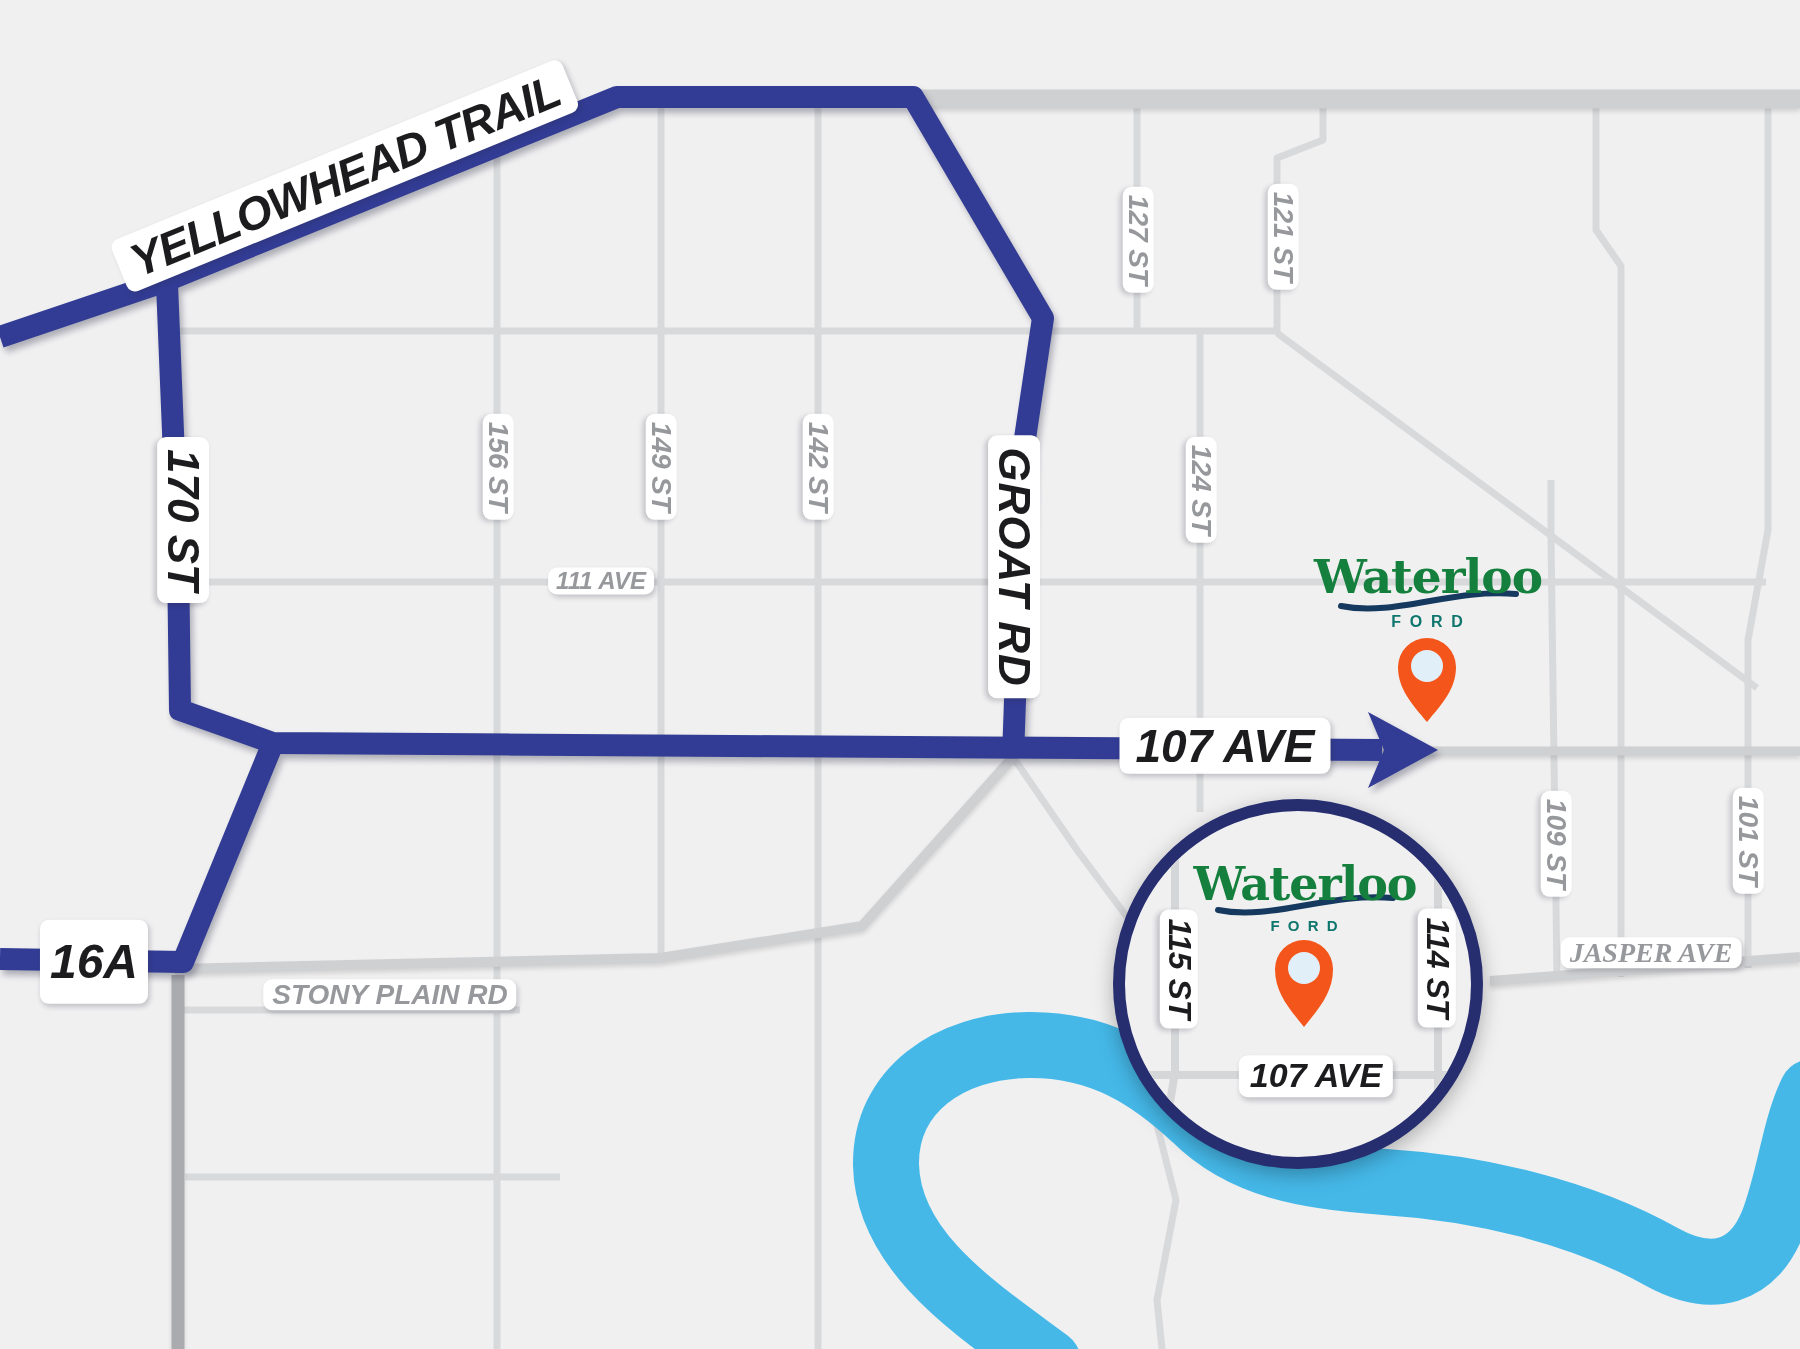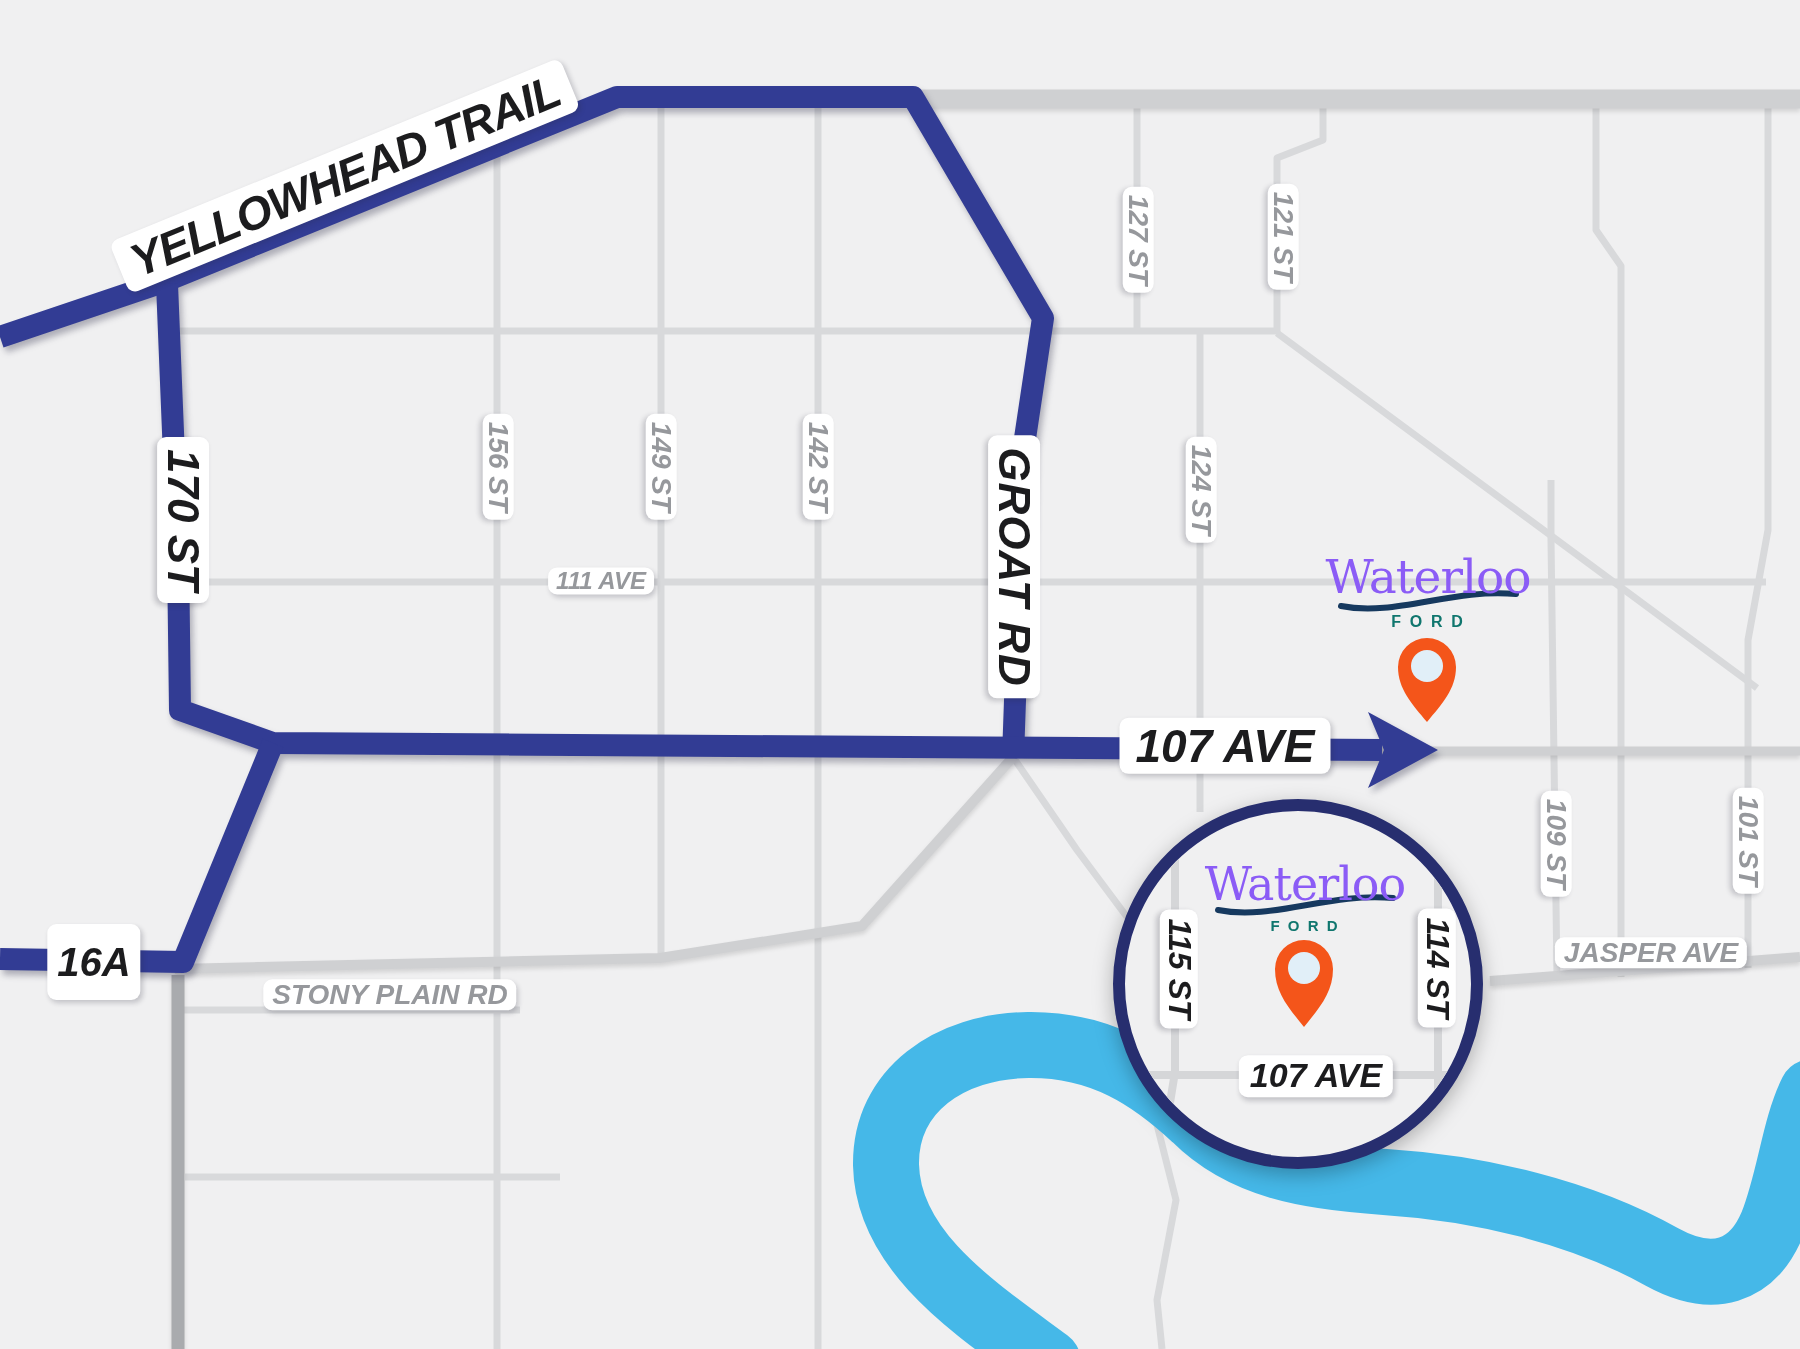--- a/index.html
+++ b/index.html
@@ -5,22 +5,22 @@
   html,body{margin:0;padding:0;}
   body{width:1800px;height:1349px;background:#F0F0F1;overflow:hidden;
        font-family:"Liberation Sans",sans-serif;}
   #map{position:absolute;left:0;top:0;width:1800px;height:1349px;}
   #map svg{position:absolute;left:0;top:0;}
   .lbl{position:absolute;white-space:nowrap;font-weight:bold;font-style:italic;
        transform-origin:50% 50%;line-height:1.05;}
   .pill{background:#ffffff;border-radius:9px;box-shadow:2px 3px 5px rgba(40,40,60,.22);}
   .black{color:#1C1C1E;}
   .gray{color:#96989C;}
-  .brand{font-family:"DejaVu Serif",serif;font-weight:normal;font-style:normal;
-         color:#8b5cf6;letter-spacing:-1px;}
+  .brand{font-family:"DejaVu Serif",serif;font-weight:bold;font-style:normal;
+         color:#15803d;letter-spacing:-1px;}
   .ford{font-family:"Liberation Sans",sans-serif;font-weight:bold;font-style:normal;
         color:#0f766e;letter-spacing:.55em;text-indent:.55em;}
   .ctr{transform:translate(-50%,-50%);}
   .v90{transform:translate(-50%,-50%) rotate(90deg);}
   .routes{filter:drop-shadow(3px 5px 3px rgba(50,50,75,.35));}
   .majorg{filter:drop-shadow(0 3px 2px rgba(0,0,0,.12));}
   .insetc{filter:drop-shadow(0 6px 10px rgba(0,0,0,.28));}
 </style>
 </head>
 <body>
@@ -97,33 +97,33 @@
   </svg>
 
   <div class="lbl pill black" style="left:345px;top:176px;font-size:46px;padding:4px 14px;letter-spacing:-1px;transform:translate(-50%,-50%) rotate(-22.3deg);">YELLOWHEAD TRAIL</div>
 
   <div class="lbl pill black v90" style="left:183px;top:520px;font-size:44px;padding:3px 12px;">170 ST</div>
 
   <div class="lbl pill black v90" style="left:1014px;top:567px;font-size:44px;padding:3px 12px;letter-spacing:1px;">GROAT RD</div>
 
   <div class="lbl pill black ctr" style="left:1225px;top:746px;font-size:46px;padding:4px 16px;">107 AVE</div>
 
-  <div class="lbl pill black ctr" style="left:94px;top:962px;font-size:40px;padding:17px 10px;">16A</div>
+  <div class="lbl pill black ctr" style="left:94px;top:962px;font-size:48px;padding:17px 10px;">16A</div>
 
   <div class="lbl pill gray v90" style="left:498px;top:467px;font-size:28px;padding:1px 8px;">156 ST</div>
   <div class="lbl pill gray v90" style="left:661px;top:467px;font-size:28px;padding:1px 8px;">149 ST</div>
   <div class="lbl pill gray v90" style="left:818px;top:467px;font-size:28px;padding:1px 8px;">142 ST</div>
   <div class="lbl pill gray v90" style="left:1138px;top:240px;font-size:28px;padding:1px 8px;">127 ST</div>
   <div class="lbl pill gray v90" style="left:1283px;top:237px;font-size:28px;padding:1px 8px;">121 ST</div>
   <div class="lbl pill gray v90" style="left:1201px;top:490px;font-size:28px;padding:1px 8px;">124 ST</div>
   <div class="lbl pill gray v90" style="left:1556px;top:844px;font-size:28px;padding:1px 8px;">109 ST</div>
   <div class="lbl pill gray v90" style="left:1748px;top:841px;font-size:28px;padding:1px 8px;">101 ST</div>
   <div class="lbl pill gray ctr" style="left:601px;top:581px;font-size:24px;padding:1px 8px;">111 AVE</div>
   <div class="lbl pill gray ctr" style="left:390px;top:962px;font-size:28px;padding:1px 9px;margin-top:33px;">STONY PLAIN RD</div>
-  <div class="lbl pill gray ctr" style="left:1651px;top:953px;font-size:28px;padding:1px 9px;">JASPER AVE</div>
+  <div class="lbl pill gray ctr" style="left:1651px;top:953px;font-size:28px;padding:1px 9px;font-family:Liberation Serif, serif;">JASPER AVE</div>
 
   <div class="lbl brand ctr" style="left:1428px;top:577px;font-size:47px;">Waterloo</div>
   <div class="lbl ford ctr" style="left:1427px;top:622px;font-size:16px;">FORD</div>
 
   <div class="lbl pill black v90" style="left:1179px;top:969px;font-size:32px;padding:2px 9px;">115 ST</div>
   <div class="lbl pill black v90" style="left:1437px;top:968px;font-size:32px;padding:2px 9px;">114 ST</div>
   <div class="lbl pill black ctr" style="left:1316px;top:1076px;font-size:34px;padding:3px 11px;">107 AVE</div>
   <div class="lbl brand ctr" style="left:1305px;top:884px;font-size:46px;">Waterloo</div>
   <div class="lbl ford ctr" style="left:1304px;top:926px;font-size:15px;">FORD</div>
 </div>

